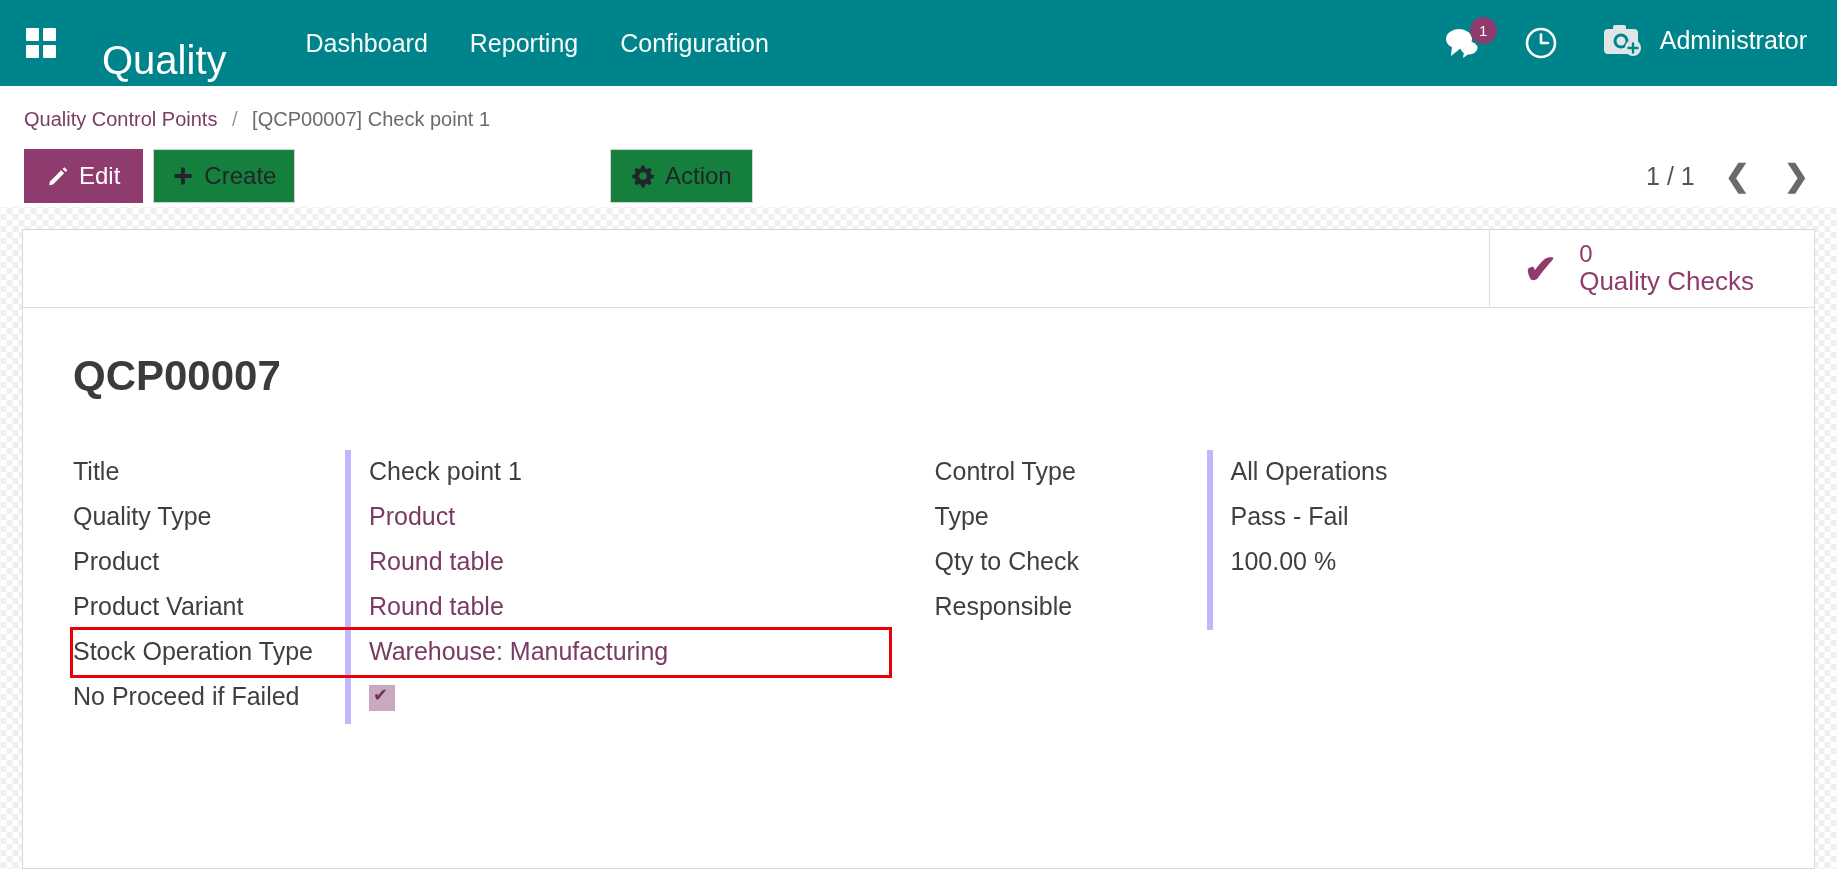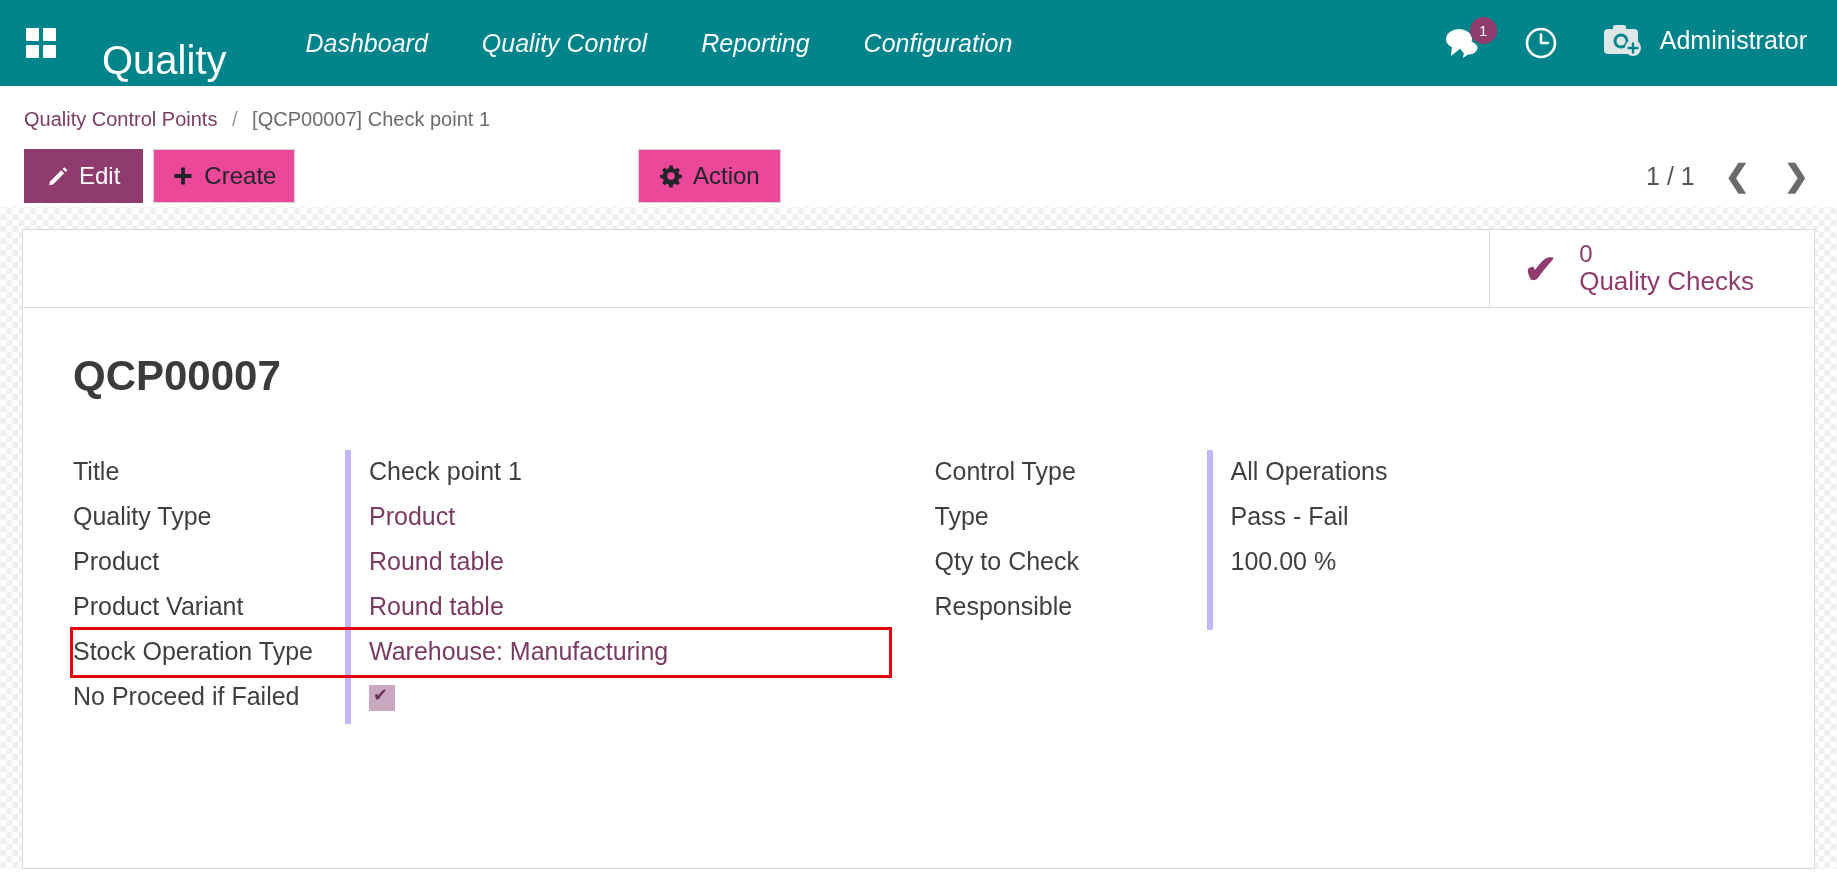--- a/index.html
+++ b/index.html
@@ -43,23 +43,22 @@
     margin-left: 38px;
     margin-right: 58px;
     white-space: nowrap;
     color: #ffffff;
     cursor: pointer;
     margin-top: 34px;
   }
   .menu {
     display: flex;
     align-items: center;
-    gap: 12px;
+    gap: 0px;
     height: 100%;
-    font-style: italic;
   }
   .menu-item {
     font-size: 25px;
     color: #ffffff;
     padding: 0 21px;
     line-height: 86px;
     white-space: nowrap;
     cursor: pointer;
     opacity: .97;
   }
@@ -116,36 +115,36 @@
     height: 76px;
   }
   .btn {
     height: 54px;
     display: inline-flex;
     align-items: center;
     gap: 10px;
     font-size: 24px;
     padding: 0 18px;
     border: 1px solid #d6d3d6;
-    background: #ec4899;
+    background: #15803d;
     color: #212529;
     cursor: pointer;
     border-radius: 0;
     white-space: nowrap;
   }
   .btn-primary {
     background: #8f3b6d;
     border-color: #8f3b6d;
     color: #ffffff;
     padding: 0 22px;
   }
   .btn + .btn { margin-left: 10px; }
   .btn-action {
     position: absolute;
-    left: 628px;
+    left: 600px;
     padding: 0 20px;
   }
   .pager {
     position: absolute;
     right: 24px;
     display: flex;
     align-items: center;
     gap: 26px;
     color: #555;
     font-size: 25px;
@@ -268,21 +267,20 @@
         <span></span>
         <span></span>
         <span></span>
     </div>
   </div>
 
   <div class="brand">Quality</div>
 
   <nav class="menu">
     <div class="menu-item">Dashboard</div>
-    <div class="menu-item">Quality Control</div>
     <div class="menu-item">Reporting</div>
     <div class="menu-item">Configuration</div>
   </nav>
 
   <div class="nav-right">
 
     <div class="nav-icon-btn">
       <svg width="36" height="32" viewBox="0 0 36 32">
         <ellipse cx="15" cy="12" rx="13" ry="10" fill="#ffffff"></ellipse>
         <path d="M8 19 L7 29 L17 21 Z" fill="#ffffff"></path>

